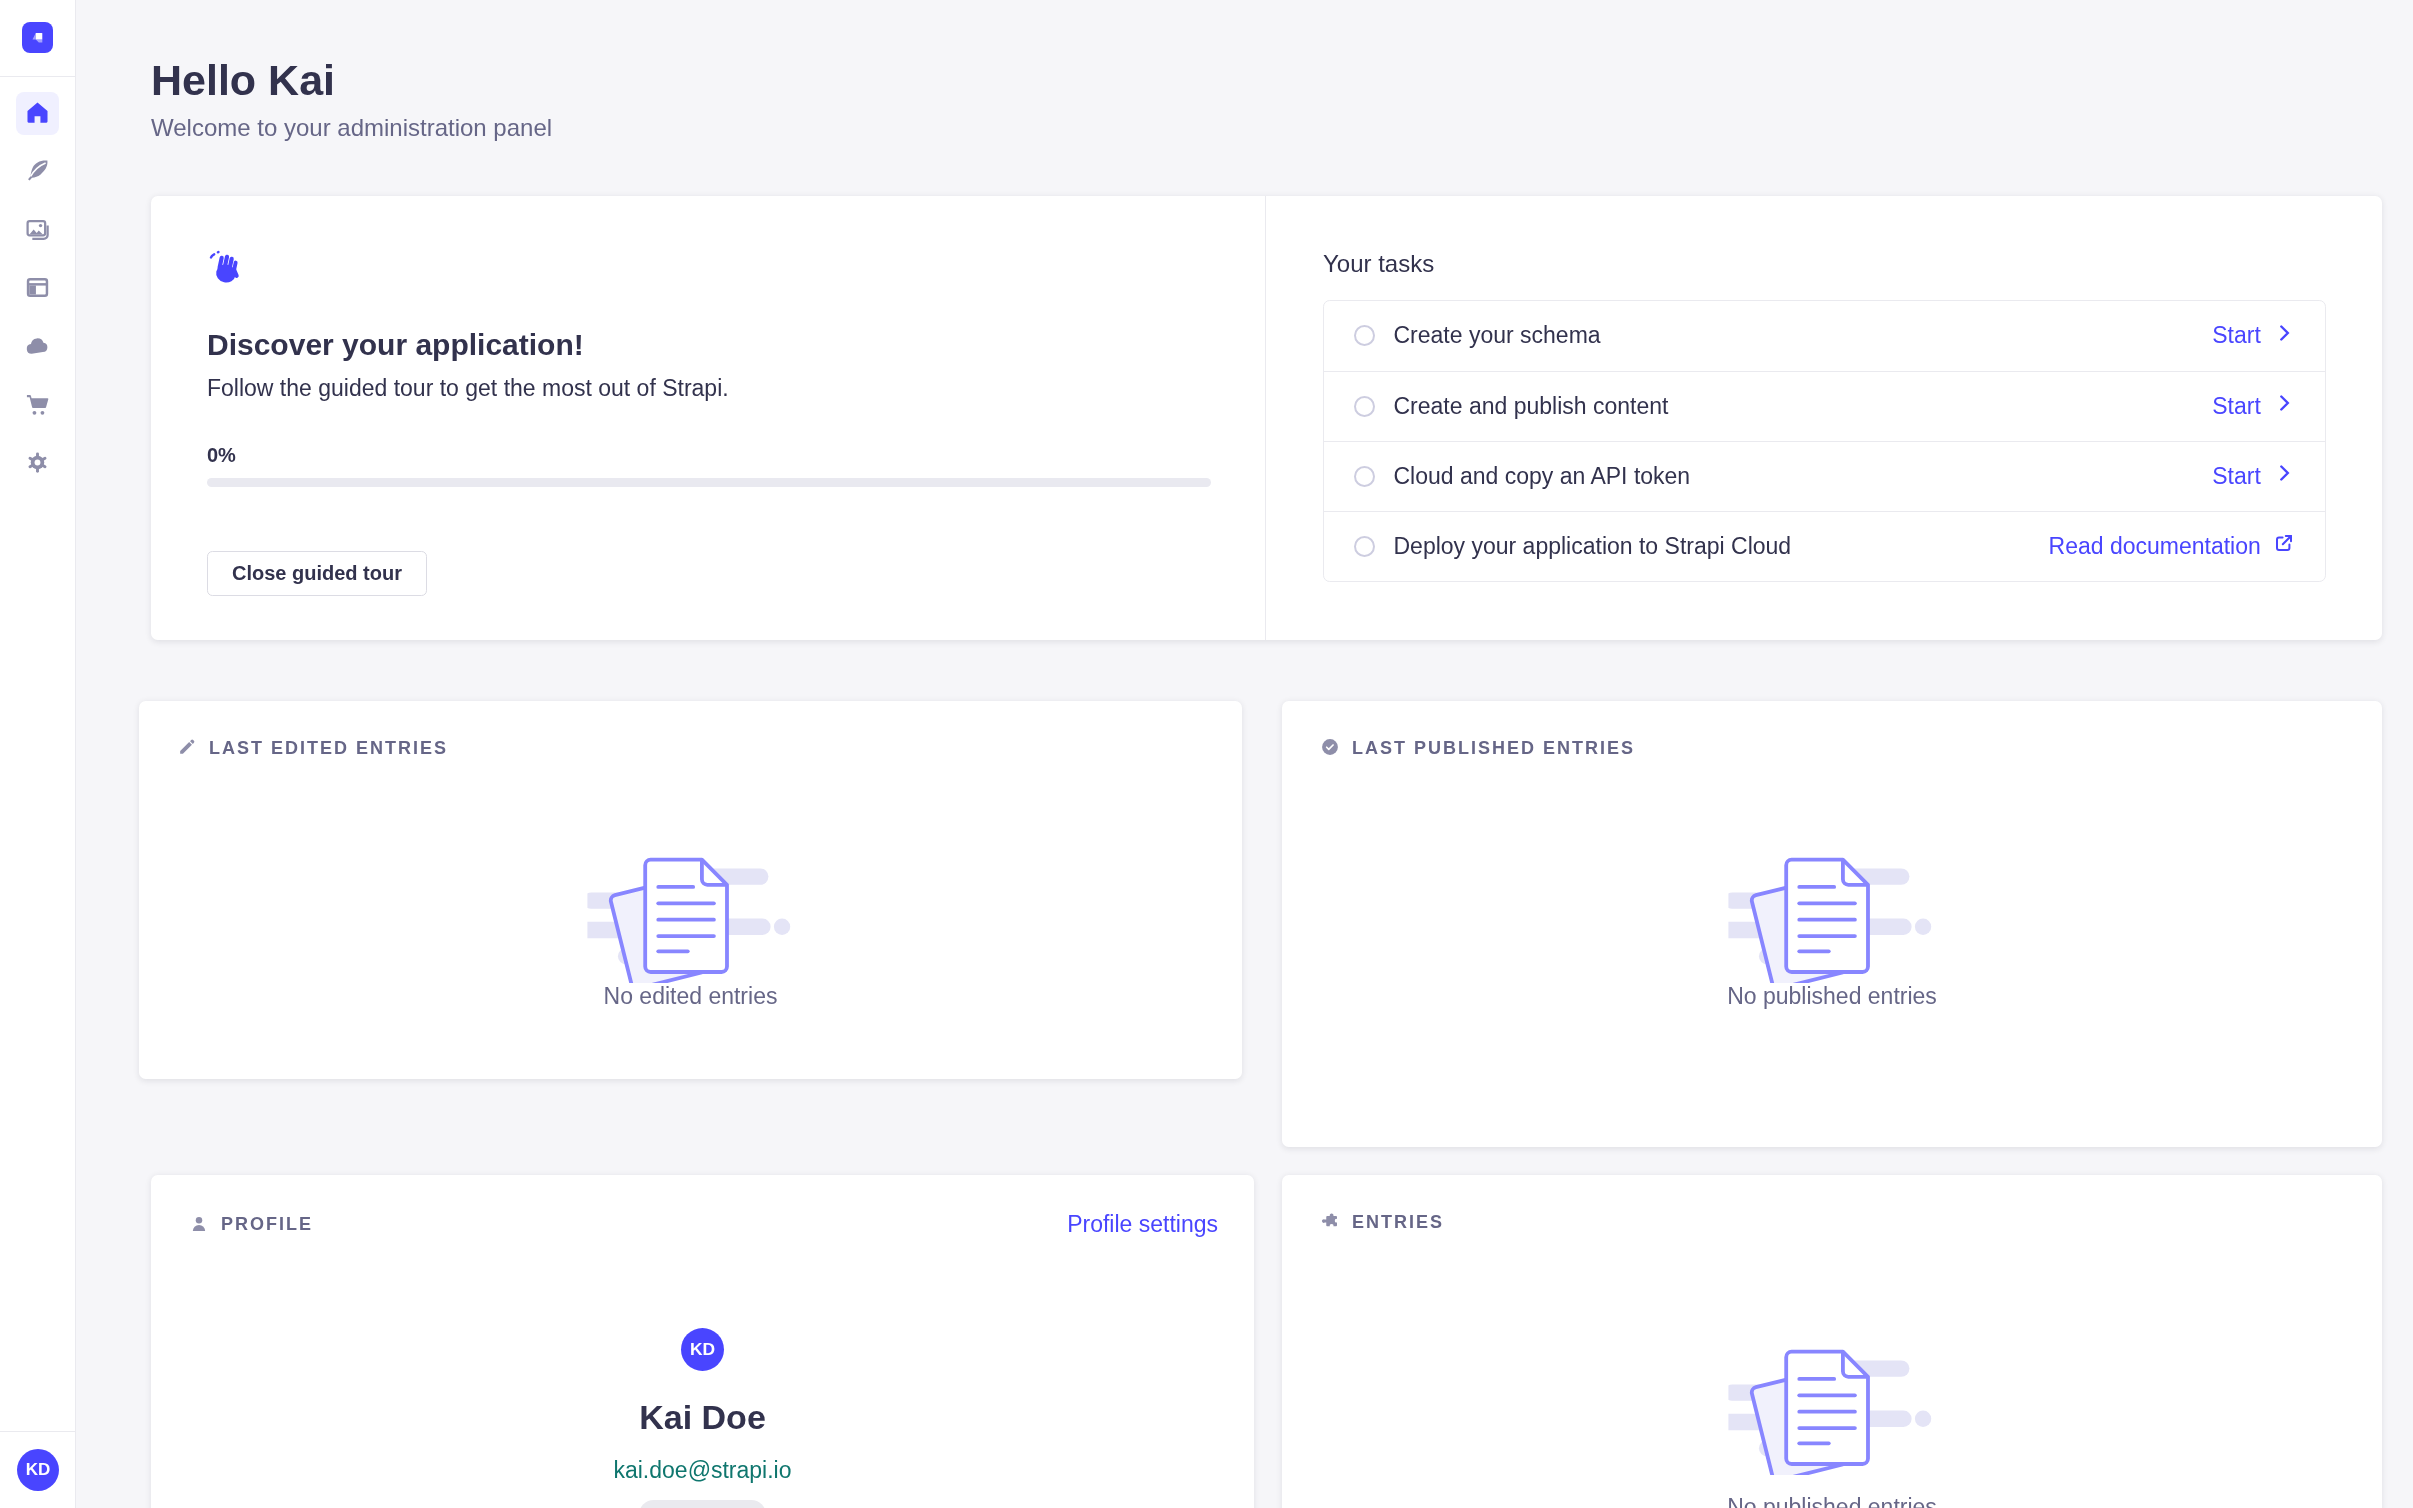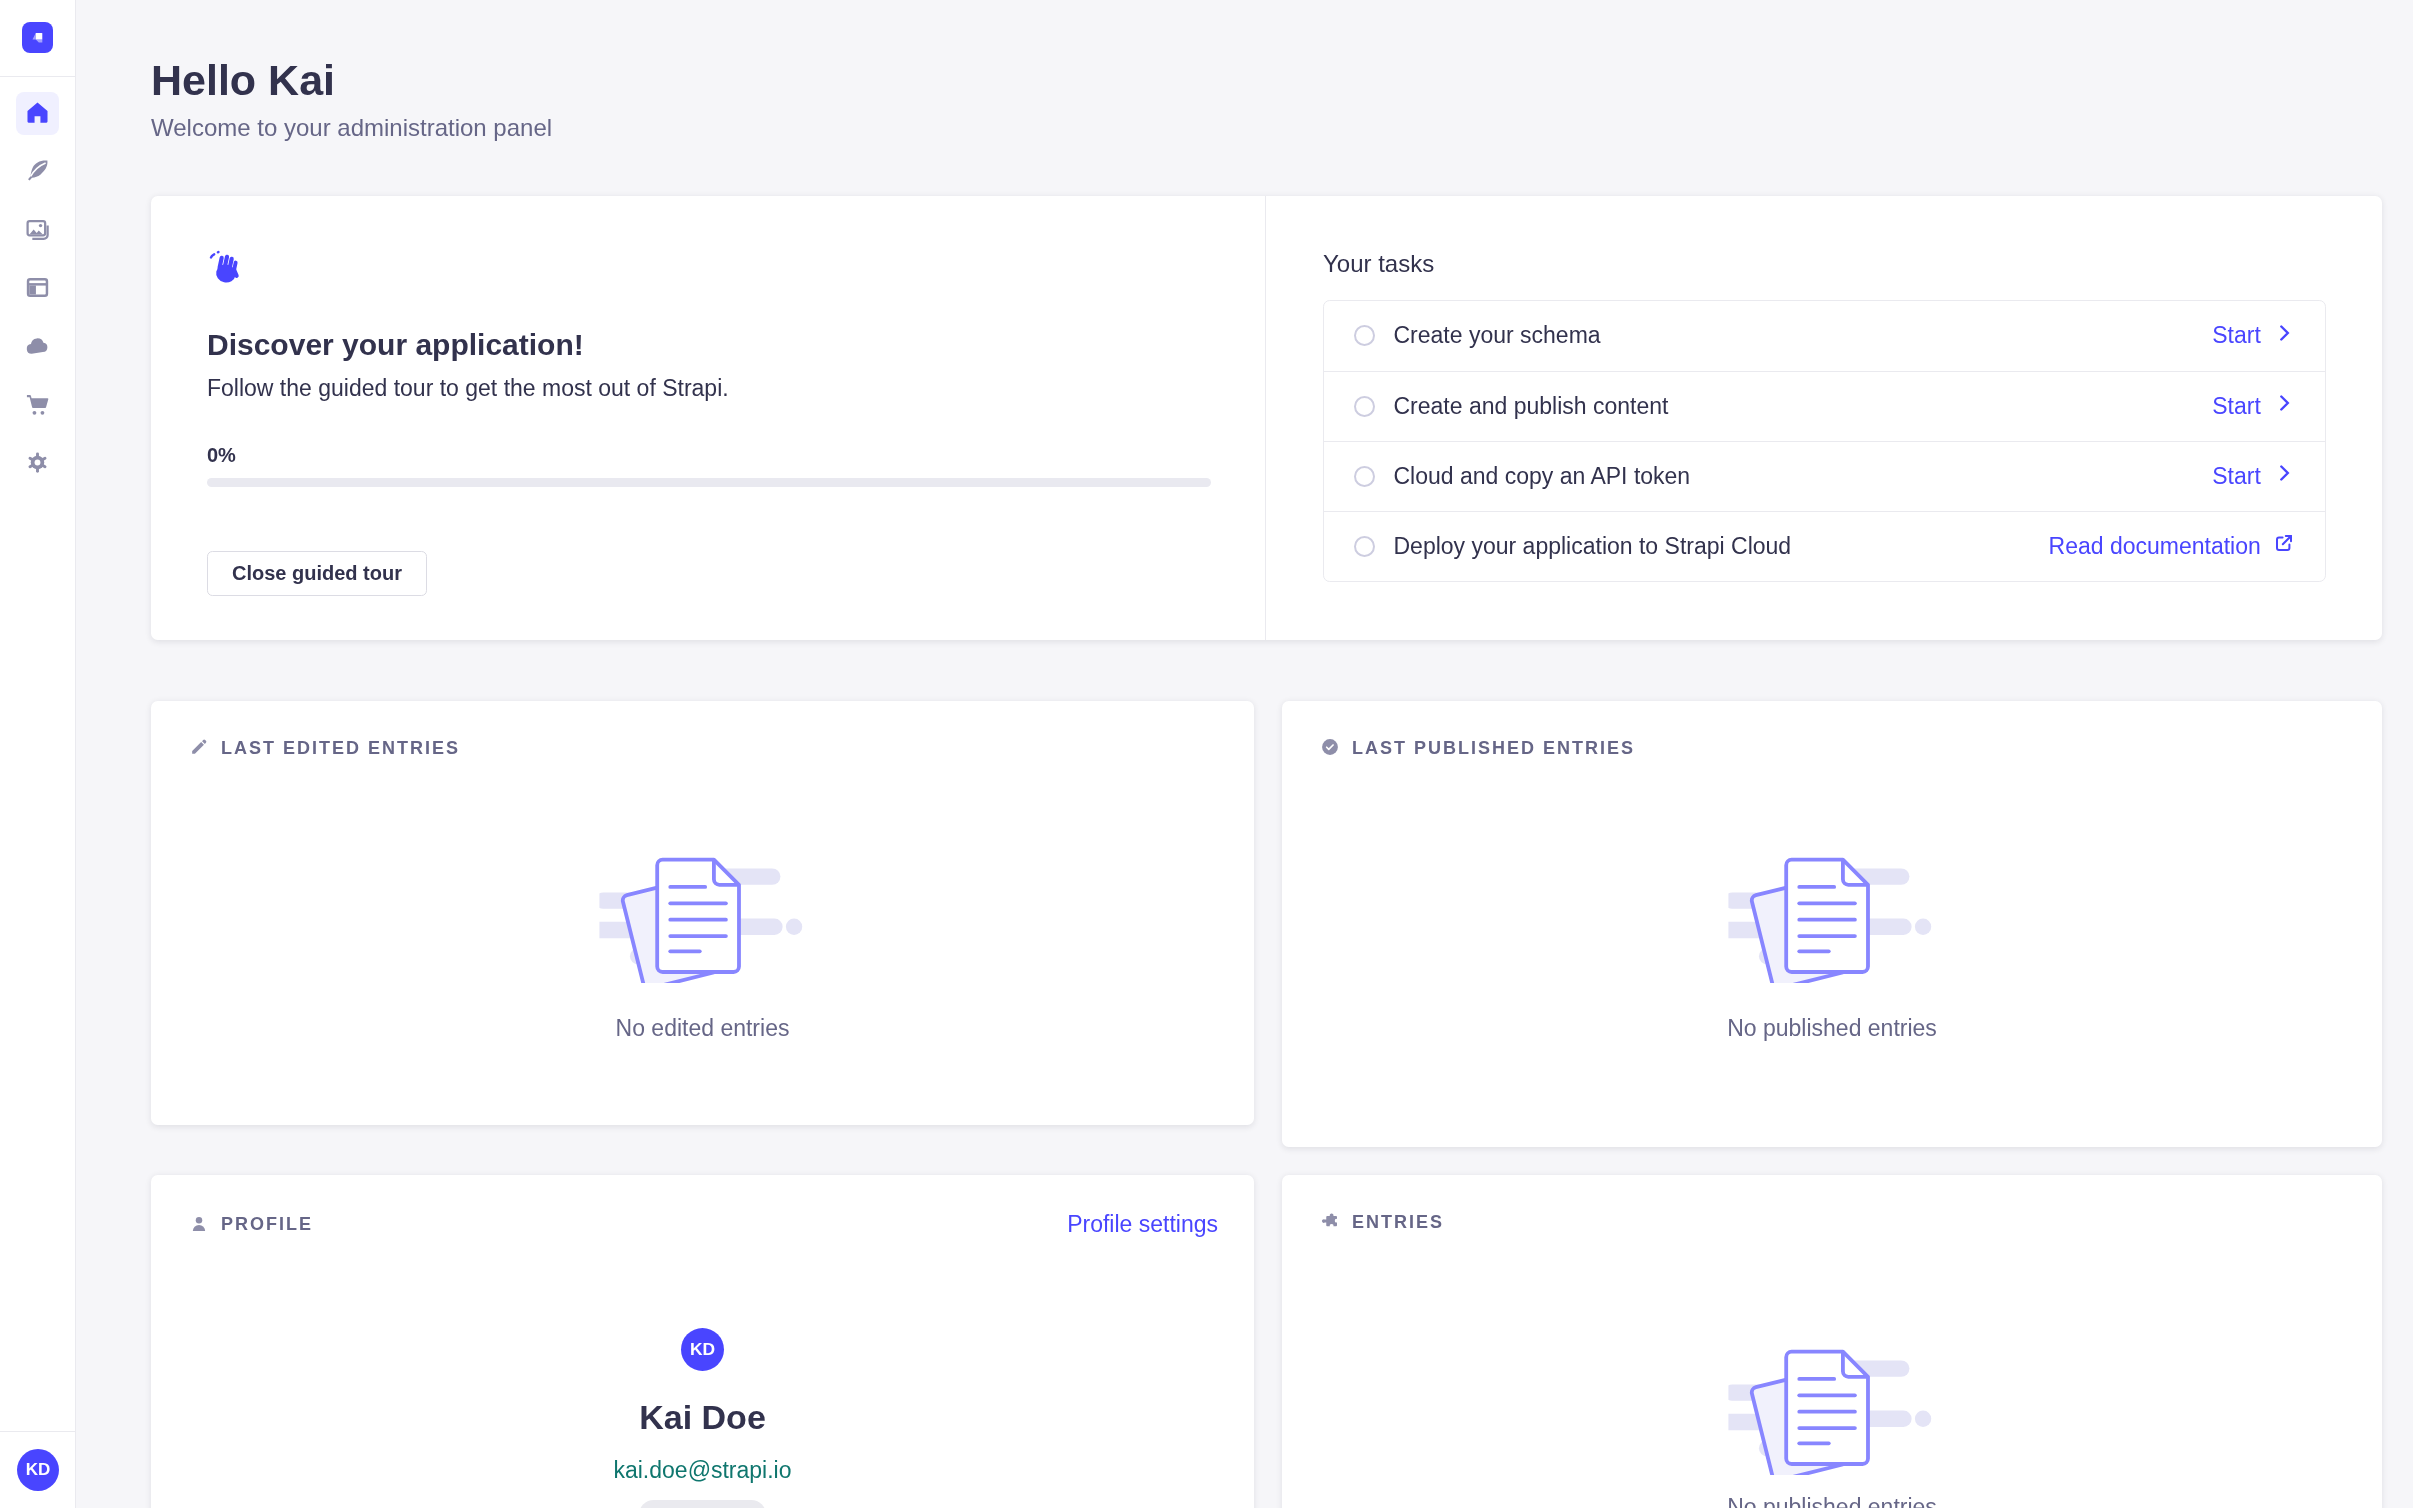--- a/index.html
+++ b/index.html
@@ -49,33 +49,33 @@
   .task-row { height:70px; display:flex; align-items:center; padding:0 29.5px;
     border-top:1.3px solid #eaeaef; cursor:pointer; }
   .task-row:first-child { border-top:none; }
   .task-radio { width:21px; height:21px; border:2px solid #cdcde0; border-radius:50%;
     background:#fff; flex:none; }
   .task-label { margin-left:19px; font-size:23px; color:#32324d; }
   .task-action { margin-left:auto; display:flex; align-items:center; gap:10.7px;
     color:#4945ff; font-size:23px; font-weight:500; cursor:pointer; }
   .task-action svg { width:24px; height:24px; }
   
-  #w-edited    { left:151px;  top:701px; width:1103px; height:424px; }
+  #w-edited    { left:139px;  top:701px; width:1103px; height:378px; }
   #w-published { left:1282px; top:701px; width:1100px; height:446px; }
   #w-profile   { left:151px;  top:1175px; width:1103px; height:469px; }
   #w-entries   { left:1282px; top:1175px; width:1100px; height:469px; }
   .widget-head { position:absolute; top:36px; left:38px; right:36px; display:flex; align-items:center; }
   .widget-head svg { width:20px; height:20px; flex:none; }
   .widget-title { margin-left:12px; font-size:18px; font-weight:600; letter-spacing:2px; color:#666687; }
   .widget-link { margin-left:auto; font-size:23px; color:#4945ff; text-decoration:none; cursor:pointer; }
   .widget-body { display:flex; flex-direction:column; align-items:center; }
   .mt-row2 { margin-top:151px; }
   .mt-profile { margin-top:153px; }
   .mt-entries { margin-top:169px; }
-  .empty-caption { margin-top:32px; font-size:23px; color:#666687; }
+  .empty-caption { font-size:23px; color:#666687; }
   .empty-caption.tight { margin-top:19px; }
   .illo { width:208px; height:131px; }
   .profile-avatar { width:43px; height:43px; border-radius:50%; background:#4945ff; color:#fff;
     display:flex; align-items:center; justify-content:center; font-size:17.4px; font-weight:700; }
   .profile-name { margin-top:27px; font-size:34px; font-weight:700; color:#32324d; }
   .profile-email { margin-top:20px; font-size:23px; color:#0f766e; }
   .profile-badge { margin-top:16px; width:127px; height:29.5px; border-radius:14.7px; background:#eaeaef; }
   .hidden-defs { position:absolute; width:0; height:0; overflow:hidden; }
 </style>
 </head>

